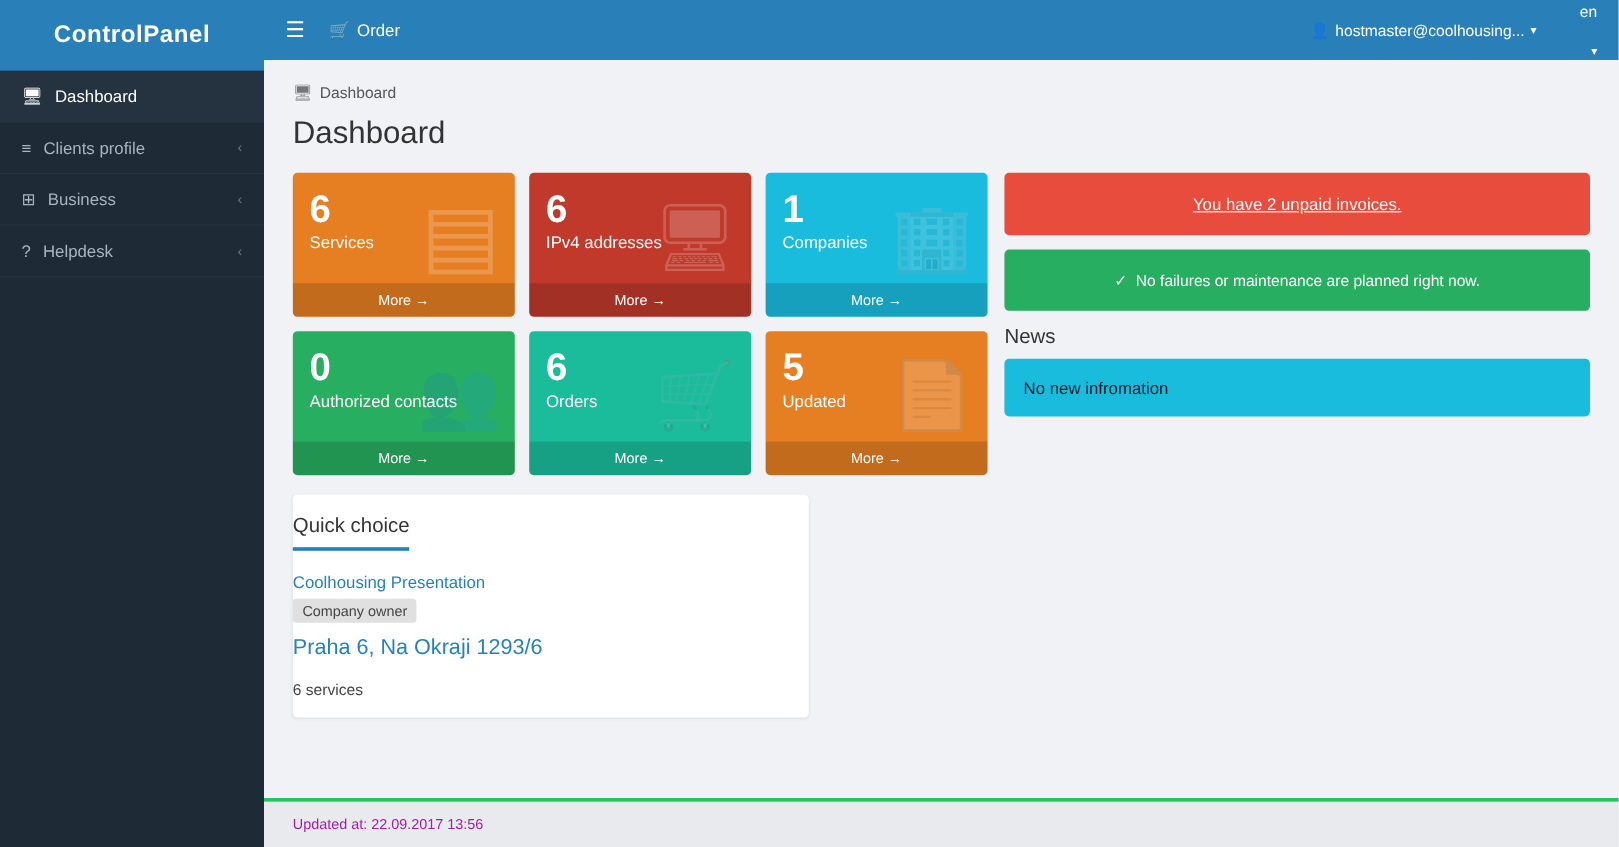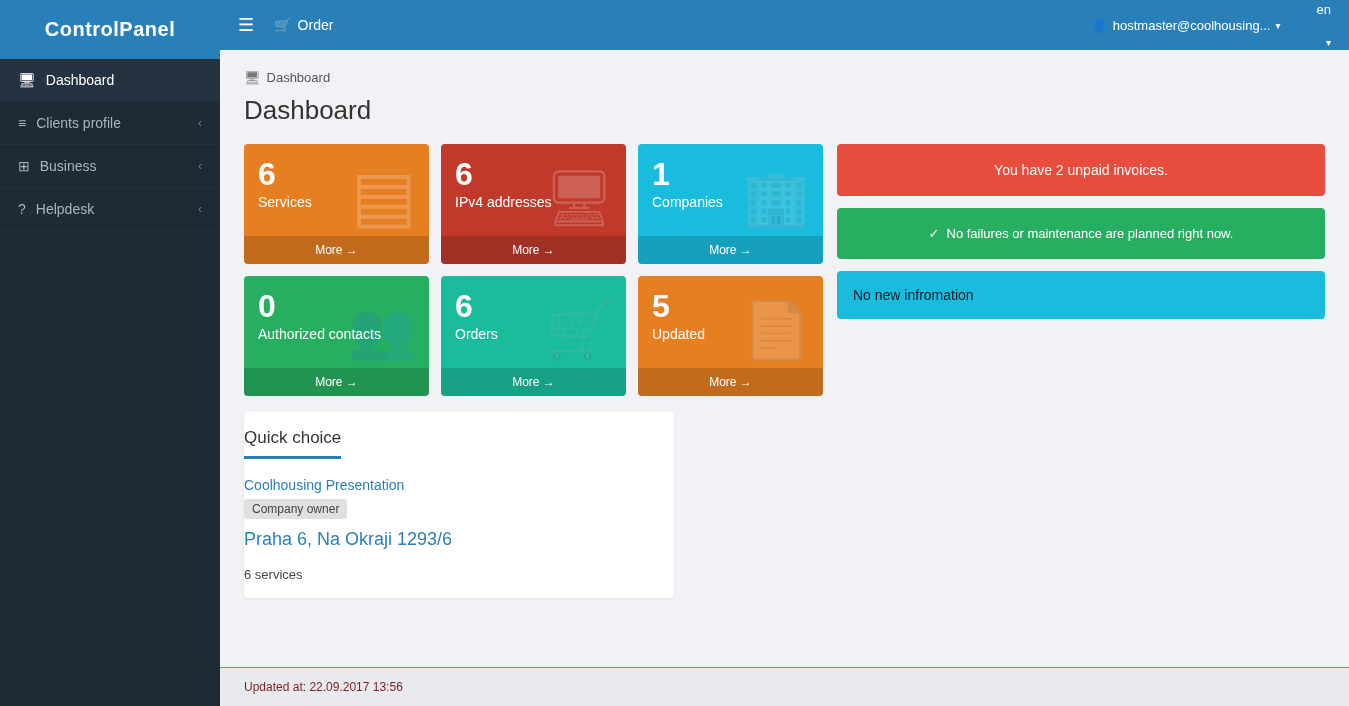--- a/index.html
+++ b/index.html
@@ -136,21 +136,21 @@
     .card-orange2 { background: #e67e22; }
     .alert-unpaid {
       background: #e74c3c;
       color: white;
       border-radius: 4px;
       padding: 18px 16px;
       text-align: center;
       font-size: 14px;
       cursor: pointer;
     }
-    .alert-unpaid a { color: white; }
+    .alert-unpaid a { color: white; text-decoration: underline; }
     .alert-maintenance {
       background: #27ae60;
       color: white;
       border-radius: 4px;
       padding: 18px 16px;
       text-align: center;
       font-size: 13px;
       display: flex;
       align-items: center;
       justify-content: center;
@@ -208,24 +208,24 @@
       margin-bottom: 17px;
     }
     .qc-services {
       font-size: 13px;
       color: #444;
     }
 
     
     #footer {
       background: #e8eaed;
-      border-top: 1px solid #22c55e;
+      border-top: 3px solid #22c55e;
       padding: 12px 24px;
       font-size: 12px;
-      color: #7f1d1d;
+      color: #a21caf;
     }
   </style>
 </head>
 <body>
 
 <div id="sidebar">
   <div id="sidebar-logo">ControlPanel</div>
 
   <div class="sidebar-item active">
     <div class="sidebar-item-left">
@@ -362,20 +362,21 @@
 
       <div style="flex:1; display:flex; flex-direction:column; gap:12px;">
         <div class="alert-unpaid">
           <a>You have 2 unpaid invoices.</a>
         </div>
         <div class="alert-maintenance">
           <span>✓</span>
           <span>No failures or maintenance are planned right now.</span>
         </div>
         <div class="news-section">
+          <div class="news-title">News</div>
           <div class="news-box">
             <span>No new infromation</span>
           </div>
         </div>
       </div>
     </div>
 
     <div class="quick-choice">
       <div class="quick-choice-title">Quick choice</div>
       <div class="quick-choice-card">

